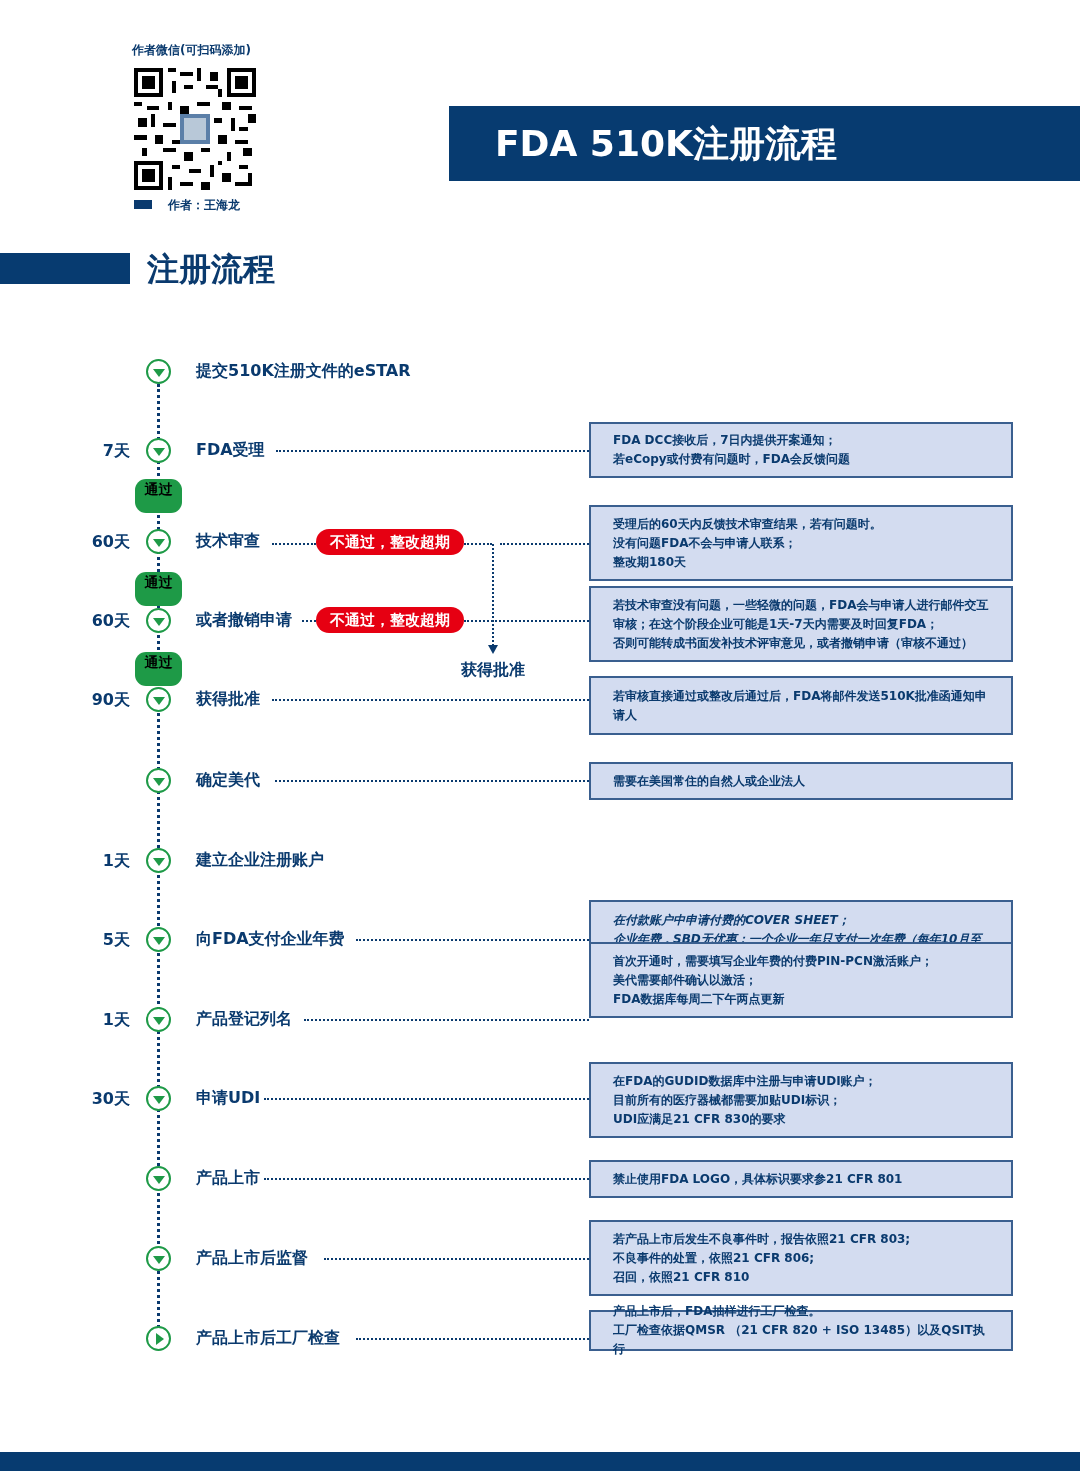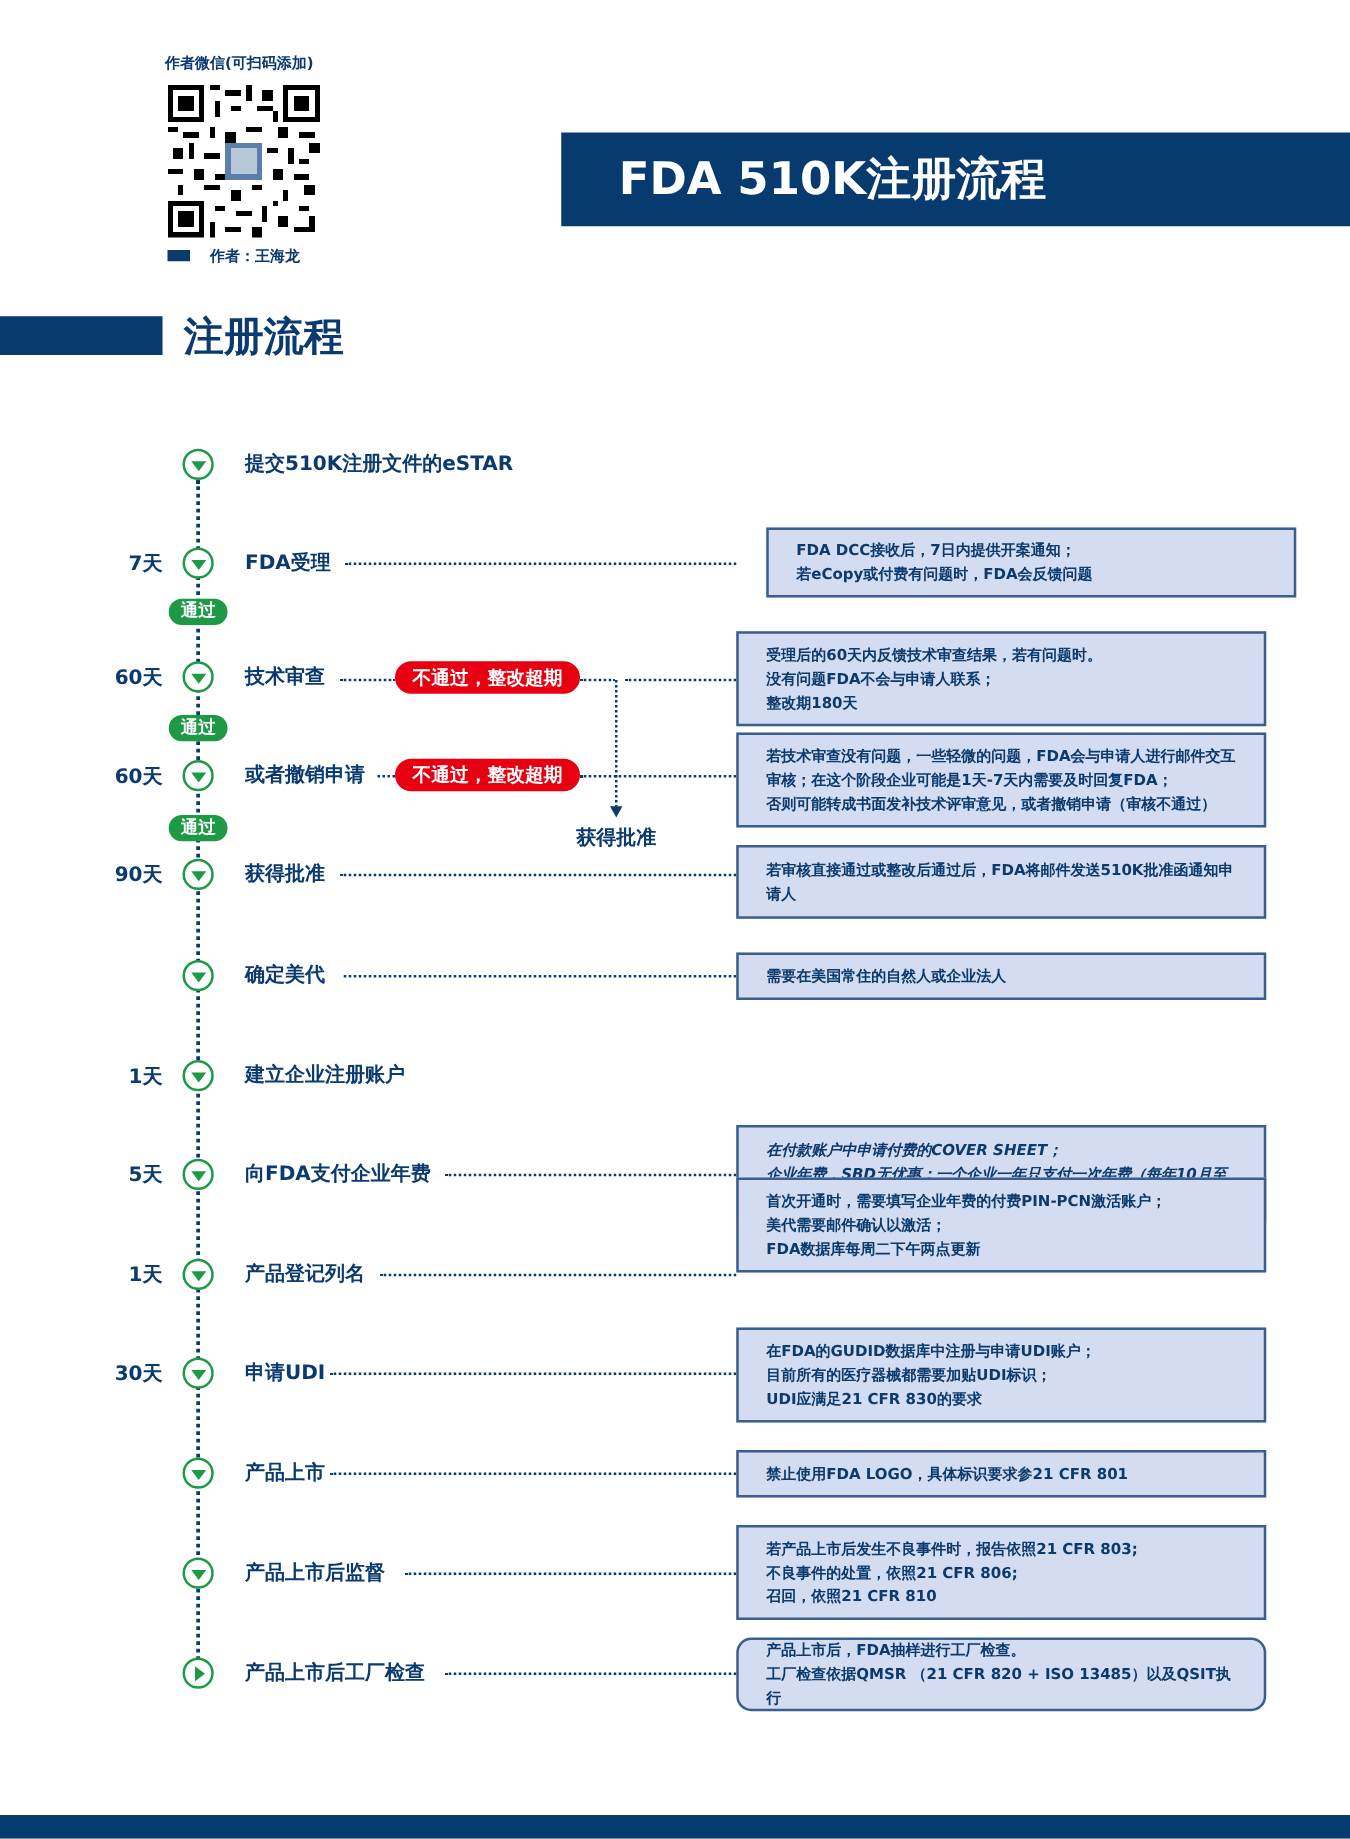--- a/index.html
+++ b/index.html
@@ -28,22 +28,22 @@
   .step .node {
     position: absolute; left: 146px; top: 0; width: 25px; height: 25px; border: 2px solid #1e9a47;
     border-radius: 50%; background: #fff; display: flex; align-items: center; justify-content: center;
   }
   .step .node .tri-down { width: 0; height: 0; border-left: 6px solid transparent; border-right: 6px solid transparent; border-top: 8px solid #1e9a47; margin-top: 3px; }
   .step .node .tri-right { width: 0; height: 0; border-top: 6px solid transparent; border-bottom: 6px solid transparent; border-left: 8px solid #1e9a47; margin-left: 3px; }
   .step .label { position: absolute; left: 196px; top: 2px; font-size: 16px; font-weight: bold; color: #0a3a6e; white-space: nowrap; }
   .connector { position: absolute; height: 0; border-top: 2px dotted #0a3a6e; }
 
   .pass {
-    position: absolute; left: 135px; width: 47px; height: 21px; border-radius: 11px; background: #1e9a47;
-    color: #ffffff; font-size: 14px; font-weight: bold; text-align: center; line-height: 21px;
+    position: absolute; left: 135px; width: 47px; height: 34px; border-radius: 11px; background: #1e9a47;
+    color: #000000; font-size: 14px; font-weight: bold; text-align: center; line-height: 21px;
   }
   .fail {
     position: absolute; left: 316px; width: 148px; height: 26px; border-radius: 13px; background: #e60012;
     color: #fff; font-size: 15px; font-weight: bold; text-align: center; line-height: 26px;
   }
   .vdash { position: absolute; left: 492px; top: 544px; height: 102px; border-left: 2px dotted #0a3a6e; }
   .arrow-down { position: absolute; left: 488px; top: 645px; width: 0; height: 0; border-left: 5px solid transparent; border-right: 5px solid transparent; border-top: 9px solid #0a3a6e; }
   .withdraw { position: absolute; left: 461px; top: 660px; font-size: 16px; font-weight: bold; color: #0a3a6e; }
 
   .note {
@@ -240,21 +240,21 @@
 <div class="connector" style="left:264px; top:1178px; width:325px;"></div>
 <div class="connector" style="left:324px; top:1258px; width:265px;"></div>
 <div class="connector" style="left:356px; top:1338px; width:233px;"></div>
 
 <div class="fail" style="top:529px">不通过，整改超期</div>
 <div class="fail" style="top:607px">不通过，整改超期</div>
 <div class="vdash"></div>
 <div class="arrow-down"></div>
 <div class="withdraw">获得批准</div>
 
-<div class="note" style="top:422px; height:56px;margin-left:24px;">
+<div class="note" style="top:422px; height:56px;">
   <div><span>FDA DCC接收后，7日内提供开案通知；</span><br><span>若eCopy或付费有问题时，FDA会反馈问题</span></div>
 </div>
 <div class="note" style="top:505px; height:76px;">
   <div><span>受理后的60天内反馈技术审查结果，若有问题时。</span><br><span>没有问题FDA不会与申请人联系；</span><br><span>整改期180天</span></div>
 </div>
 <div class="note" style="top:586px; height:76px;">
   <div><span>若技术审查没有问题，一些轻微的问题，FDA会与申请人进行邮件交互审核；在这个阶段企业可能是1天-7天内需要及时回复FDA；</span><br><span>否则可能转成书面发补技术评审意见，或者撤销申请（审核不通过）</span></div>
 </div>
 <div class="note" style="top:676px; height:59px;">
   <div><span>若审核直接通过或整改后通过后，FDA将邮件发送510K批准函通知申请人</span></div>
@@ -270,17 +270,17 @@
 </div>
 <div class="note" style="top:1062px; height:76px;">
   <div><span>在FDA的GUDID数据库中注册与申请UDI账户；</span><br><span>目前所有的医疗器械都需要加贴UDI标识；</span><br><span>UDI应满足21 CFR 830的要求</span></div>
 </div>
 <div class="note" style="top:1160px; height:38px;">
   <div><span>禁止使用FDA LOGO，具体标识要求参21 CFR 801</span></div>
 </div>
 <div class="note" style="top:1220px; height:76px;">
   <div><span>若产品上市后发生不良事件时，报告依照21 CFR 803;</span><br><span>不良事件的处置，依照21 CFR 806;</span><br><span>召回，依照21 CFR 810</span></div>
 </div>
-<div class="note" style="top:1310px; height:59px;border-radius:12px;">
+<div class="note" style="top:1310px; height:41px;">
   <div><span>产品上市后，FDA抽样进行工厂检查。</span><br><span>工厂检查依据QMSR （21 CFR 820 + ISO 13485）以及QSIT执行</span></div>
 </div>
 
 <div class="bottom-bar"></div>
 
 </body></html>

